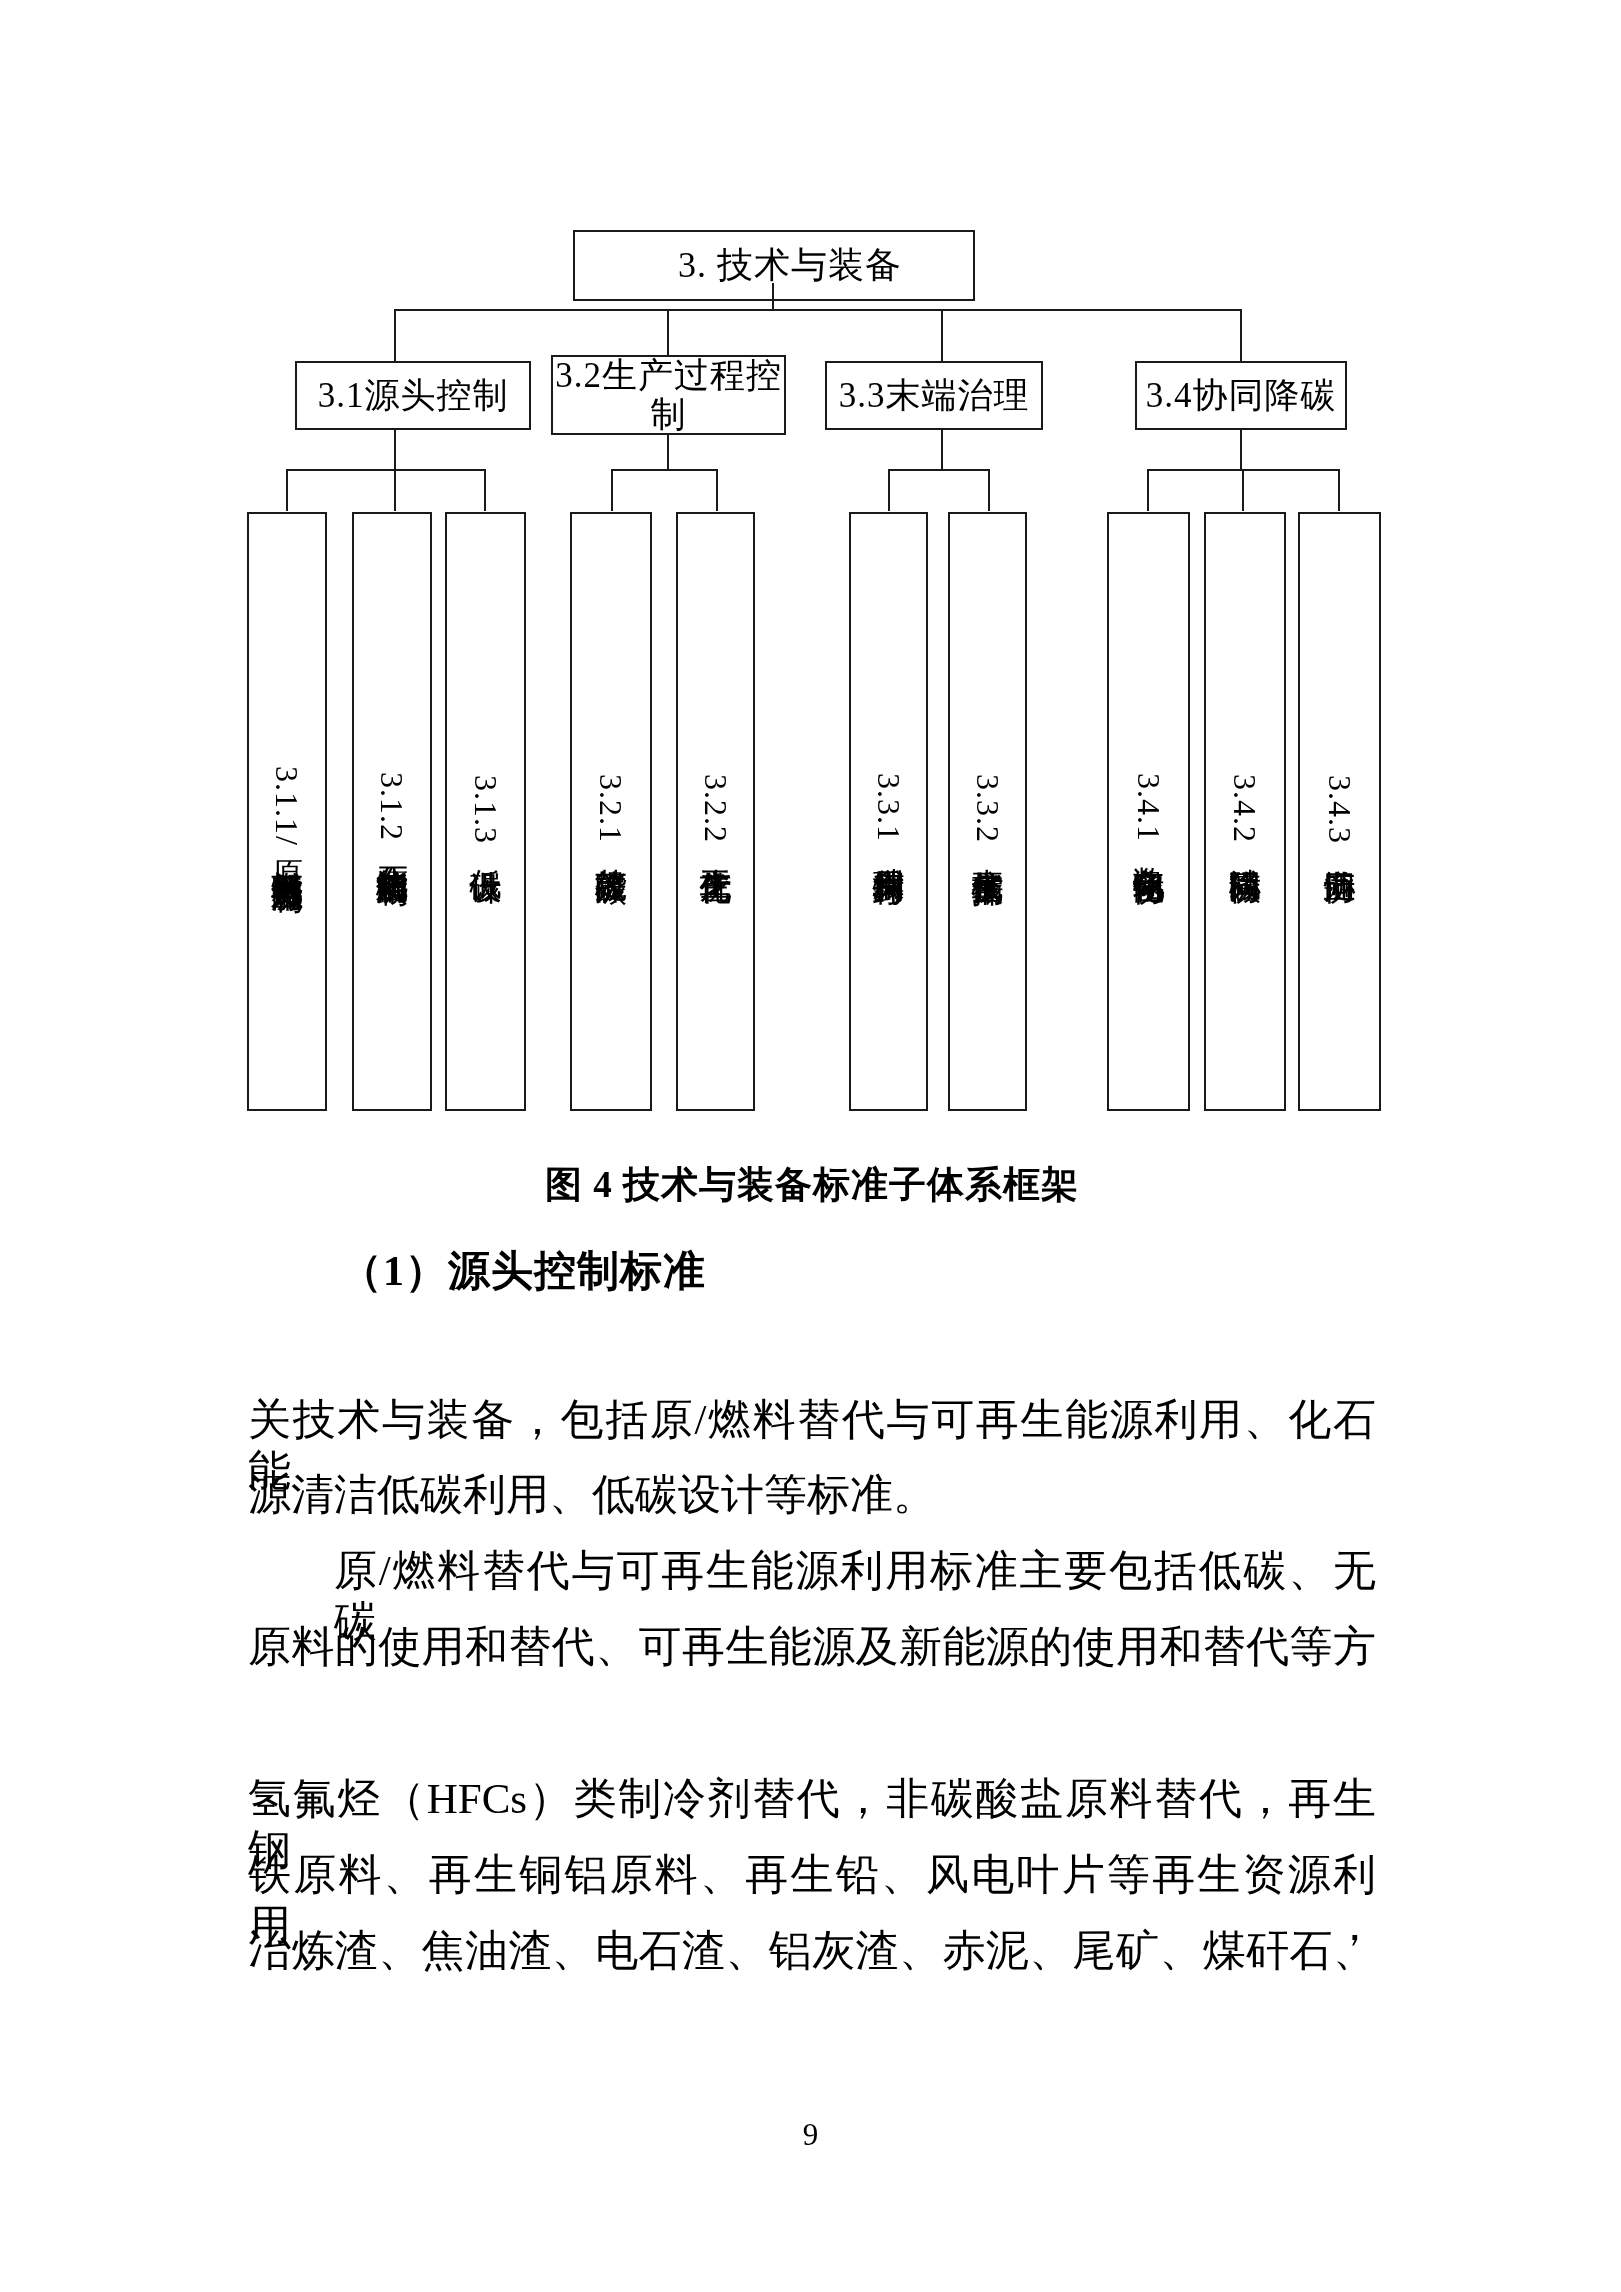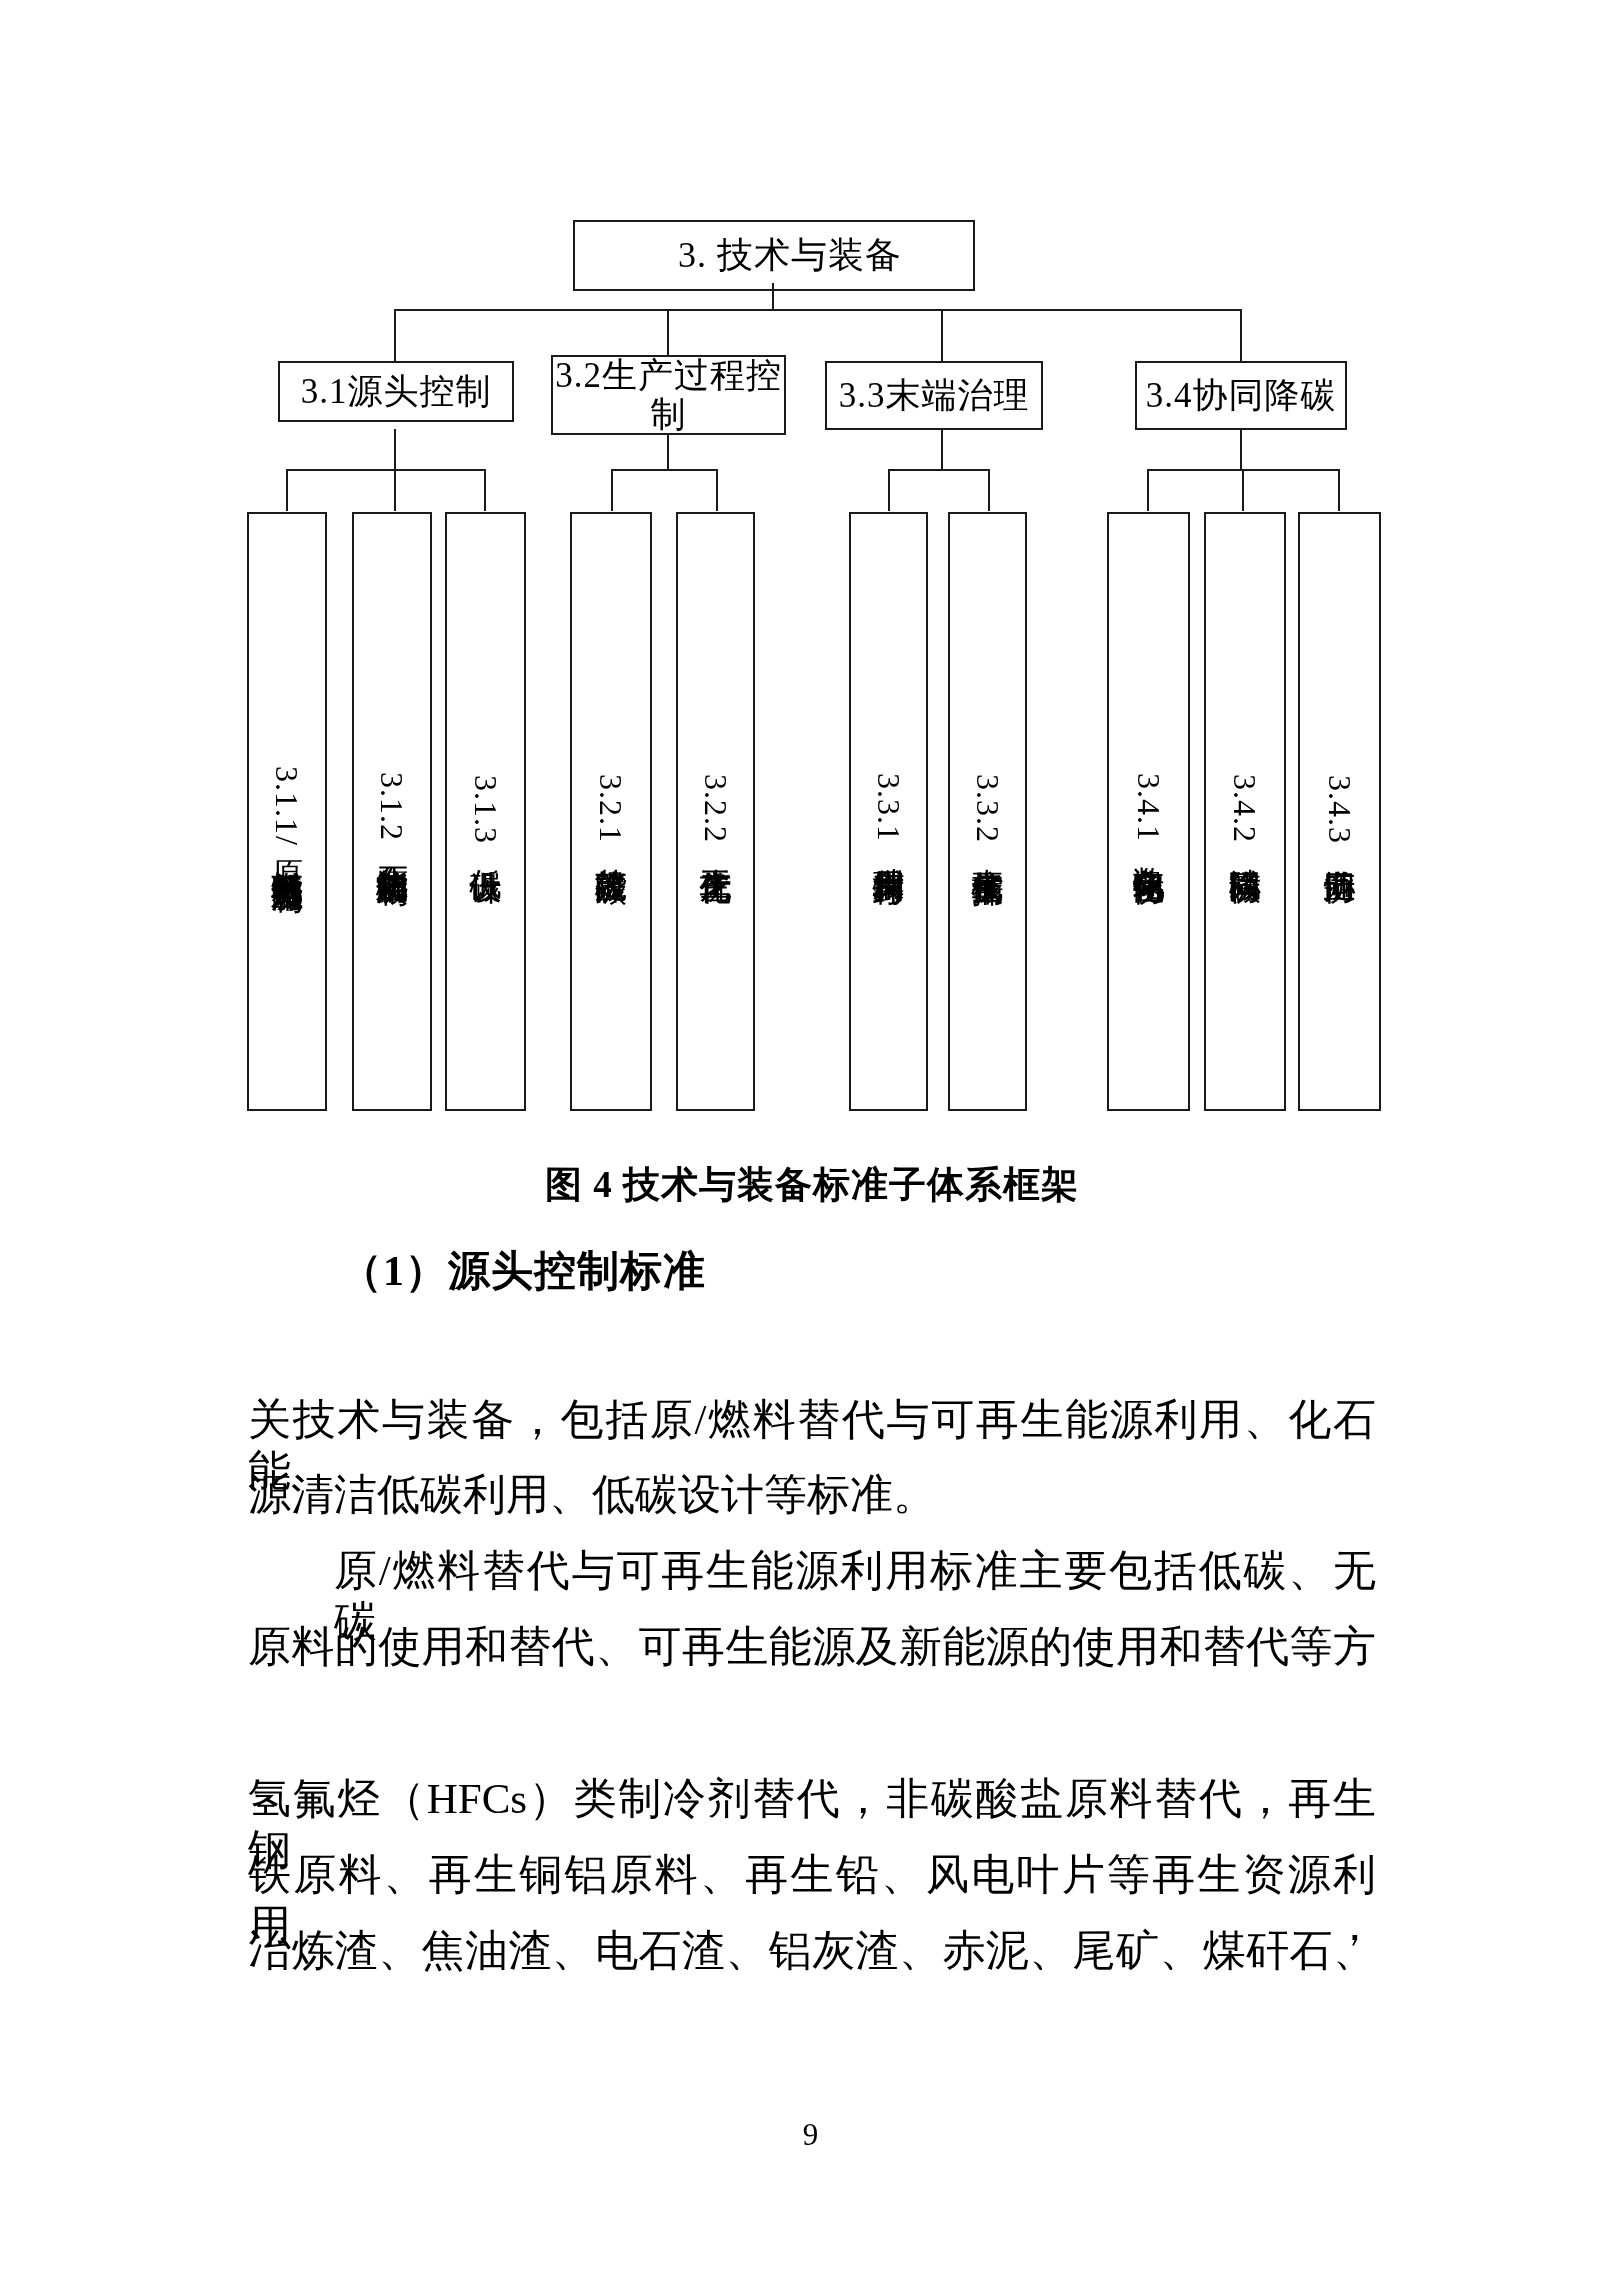--- a/index.html
+++ b/index.html
@@ -62,23 +62,23 @@
     text-align:center;font-size:31px;
   }
 </style>
 </head>
 <body>
 
 <div id="page">
 
   <div>
 
-    <div class="box root" style="left:573px;top:220px;width:402px;height:71px;padding-left:32px;">3. 技术与装备</div>
+    <div class="box root" style="left:573px;top:230px;width:402px;height:71px;padding-left:32px;">3. 技术与装备</div>
 
-    <div class="box" style="left:278px;top:361px;width:236px;height:61px;">3.1源头控制</div>
+    <div class="box" style="left:295px;top:361px;width:236px;height:69px;">3.1源头控制</div>
     <div class="box" style="left:551px;top:355px;width:235px;height:80px;">3.2生产过程控制</div>
     <div class="box" style="left:825px;top:361px;width:218px;height:69px;">3.3末端治理</div>
     <div class="box" style="left:1135px;top:361px;width:212px;height:69px;">3.4协同降碳</div>
 
     <div class="leaf" style="left:247px;width:80px;">
       <span>3.1.1原/燃料替代与可再生能源利用</span>
       </div>
     <div class="leaf" style="left:352px;width:80px;">
       <span>3.1.2化石能源清洁低碳利用</span>
       </div>

